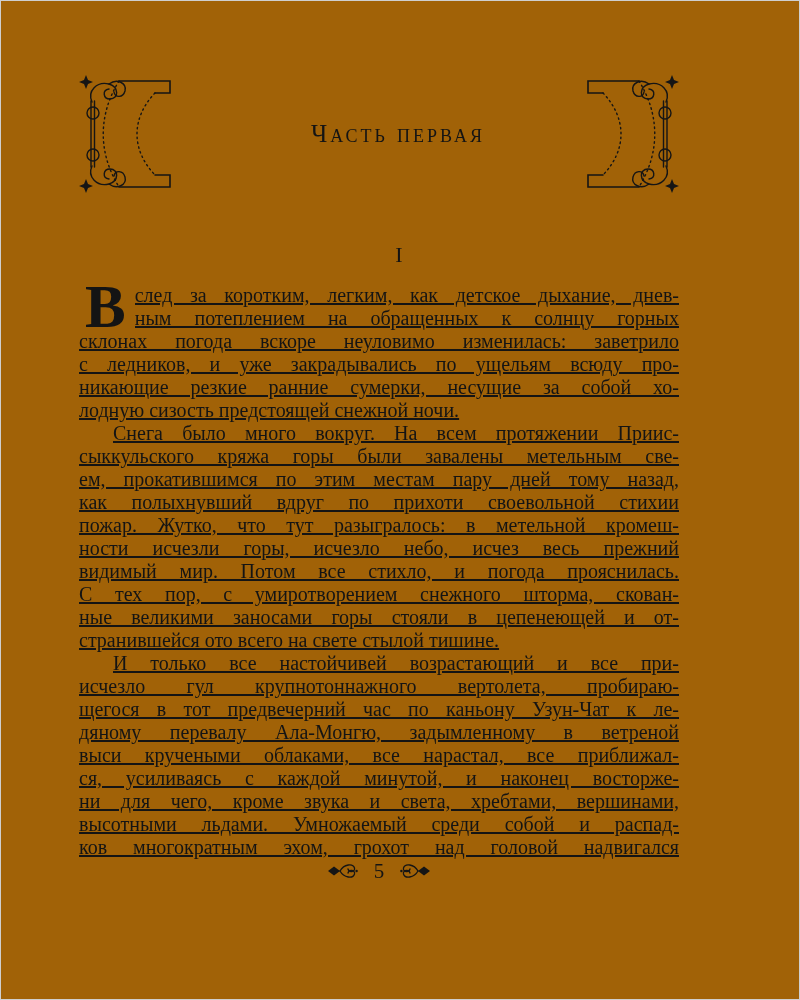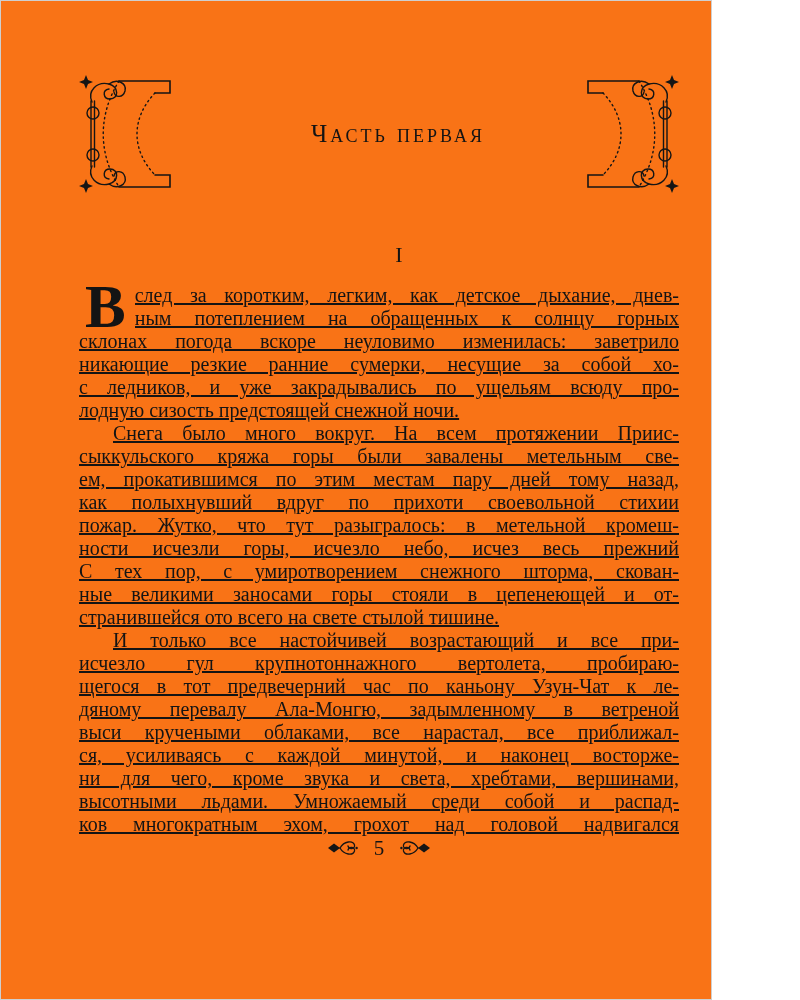--- a/index.html
+++ b/index.html
@@ -4,24 +4,24 @@
 <style>
   html, body {
     margin: 0;
     padding: 0;
     background: #ffffff;
     font-family: "Liberation Serif", "DejaVu Serif", serif;
     color: #141414;
   }
   .page {
     position: relative;
-    width: 712px;
+    width: 800px;
     height: 1000px;
     box-sizing: border-box;
-    background: #f97316;
+    background: #a16207;
     border: 1px solid #cfcfcf;
     overflow: hidden;
   }
   .column {
     position: absolute;
     left: 78px;
     top: 0;
     width: 600px;
   }
   
@@ -144,31 +144,32 @@
     </div>
 
     <div class="chapter-numeral">I</div>
 
     <div class="body-text" id="body-text">
         <div class="paragraph">
           <span class="dropcap">В</span>
           <div class="line">след за коротким, легким, как детское дыхание, днев-</div>
           <div class="line">ным потеплением на обращенных к солнцу горных</div>
           <div class="line">склонах погода вскоре неуловимо изменилась: заветрило</div>
+          <div class="line">с ледников, и уже закрадывались по ущельям всюду про-</div>
           <div class="line">никающие резкие ранние сумерки, несущие за собой хо-</div>
-          <div class="line">с ледников, и уже закрадывались по ущельям всюду про-</div>
           <div class="line flush-last">лодную сизость предстоящей снежной ночи.</div>
         </div>
         <div class="paragraph">
           <div class="line indent">Снега было много вокруг. На всем протяжении Приис-</div>
           <div class="line">сыккульского кряжа горы были завалены метельным све-</div>
           <div class="line">ем, прокатившимся по этим местам пару дней тому назад,</div>
           <div class="line">как полыхнувший вдруг по прихоти своевольной стихии</div>
           <div class="line">пожар. Жутко, что тут разыгралось: в метельной кромеш-</div>
           <div class="line">ности исчезли горы, исчезло небо, исчез весь прежний</div>
+          <div class="line">видимый мир. Потом все стихло, и погода прояснилась.</div>
           <div class="line">С тех пор, с умиротворением снежного шторма, скован-</div>
           <div class="line">ные великими заносами горы стояли в цепенеющей и от-</div>
           <div class="line flush-last">странившейся ото всего на свете стылой тишине.</div>
         </div>
         <div class="paragraph">
           <div class="line indent">И только все настойчивей возрастающий и все при-</div>
           <div class="line">исчезло гул крупнотоннажного вертолета, пробираю-</div>
           <div class="line">щегося в тот предвечерний час по каньону Узун-Чат к ле-</div>
           <div class="line">дяному перевалу Ала-Монгю, задымленному в ветреной</div>
           <div class="line">выси кручеными облаками, все нарастал, все приближал-</div>

